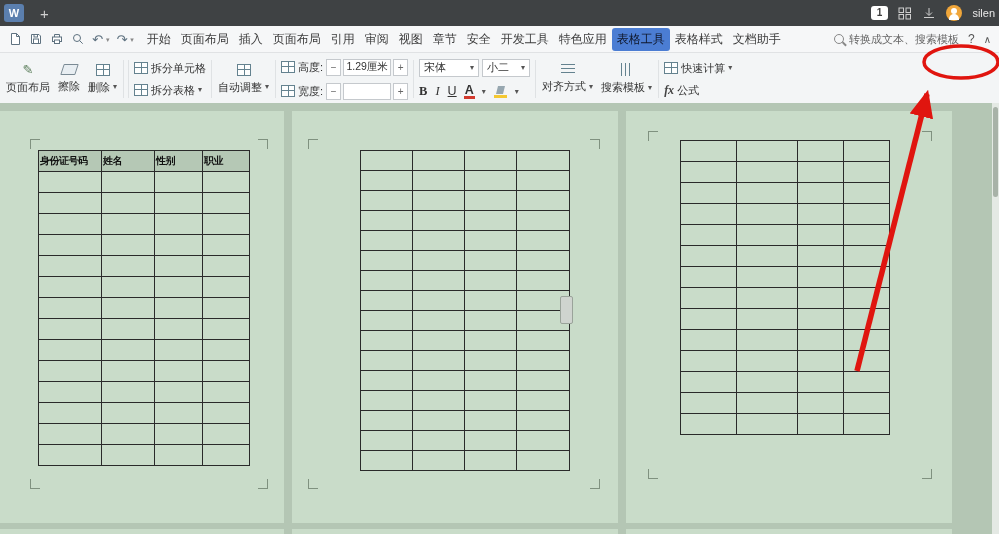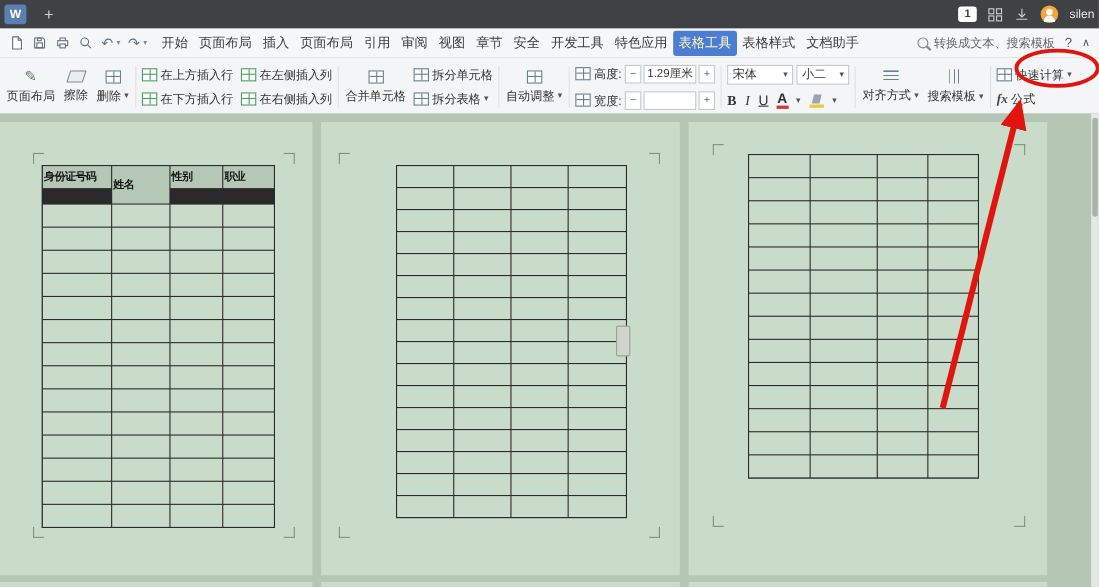--- a/index.html
+++ b/index.html
@@ -26,21 +26,21 @@
   .avatar::after{content:"";position:absolute;left:3px;top:9px;width:10px;height:6px;border-radius:5px 5px 0 0;background:#fff;}
   .username{font-size:11px;color:#e8e8e8;}
 
   
   .menubar{height:26px;background:#f6f7f8;border-bottom:1px solid #e0e2e4;display:flex;align-items:center;padding:0 6px;color:#3c3c3c;}
   .qat{display:flex;align-items:center;gap:7px;padding:0 8px 0 2px;color:#5f7280;}
   .qat .glyph{font-size:13px;line-height:1;color:#5f7280;}
   .qat .caret{font-size:7px;color:#888;margin-left:-4px;}
   .menus{display:flex;align-items:center;}
   .menu-item{font-size:12px;padding:3px 5px;border-radius:3px;white-space:nowrap;cursor:default;}
-  .menu-item.active{background:var(--accent,#4b7dd3);color:#fef9c3;}
+  .menu-item.active{background:var(--accent,#4b7dd3);color:#0f172a;}
   .mb-right{margin-left:auto;display:flex;align-items:center;gap:9px;color:#666;font-size:11px;white-space:nowrap;padding-right:2px;}
   .searchbox{display:flex;align-items:center;}
   .mag{width:8px;height:8px;border:1.5px solid #888;border-radius:50%;position:relative;display:inline-block;margin-right:5px;}
   .mag::after{content:"";position:absolute;width:5px;height:1.5px;background:#888;transform:rotate(45deg);right:-4px;bottom:-1px;}
   .help{font-size:12px;color:#555;}
   .collapse{font-size:10px;color:#555;}
 
   
   .ribbon{height:50px;background:#f3f5f6;border-bottom:1px solid #d8dbdd;display:flex;align-items:stretch;
           padding:1px 2px;position:relative;overflow:hidden;}
@@ -217,45 +217,23 @@
       <div class="bigbtn">
         <span class="tico"></span>
         <span class="lblrow">
             <span>删除</span>
             <span class="caret">▾</span>
           </span>
       </div>
     </div>
     <div class="vdiv"></div>
 
-    <div class="rgroup grid2">
-      <div class="rbtn">
-        <span class="tico green"></span>
-        <span>在上方插入行</span>
-      </div>
-      <div class="rbtn">
-        <span class="tico green"></span>
-        <span>在左侧插入列</span>
-      </div>
-      <div class="rbtn">
-        <span class="tico green"></span>
-        <span>在下方插入行</span>
-      </div>
-      <div class="rbtn">
-        <span class="tico green"></span>
-        <span>在右侧插入列</span>
-      </div>
-    </div>
     <div class="vdiv"></div>
 
     <div class="rgroup">
-      <div class="bigbtn">
-        <span class="tico"></span>
-        <span>合并单元格</span>
-      </div>
       <div class="rcol">
         <div class="rbtn">
           <span class="tico"></span>
           <span>拆分单元格</span>
         </div>
         <div class="rbtn">
           <span class="tico"></span>
           <span>拆分表格</span>
           <span class="caret">▾</span>
         </div>
@@ -352,21 +330,21 @@
 
   <div class="docarea">
 
     <div class="page p1">
       <span class="cm tl" style="left:56px;top:28px"></span>
       <span class="cm tr" style="left:284px;top:28px"></span>
       <span class="cm bl" style="left:56px;top:368px"></span>
       <span class="cm br" style="left:284px;top:368px"></span>
       <div class="ptable t1" style="grid-template-columns: 62px 52px 47px 46px;">
           <div class="tcell thead" style="height: 20px;">身份证号码</div>
-          <div class="tcell thead" style="height: 34px; text-align: right;">姓名</div>
+          <div class="tcell thead" style="height: 20px; text-align: right;">姓名</div>
           <div class="tcell thead" style="height: 20px;">性别</div>
           <div class="tcell thead" style="height: 20px;">职业</div>
           <div class="tcell" style="height: 20px;"></div>
           <div class="tcell" style="height: 20px;"></div>
           <div class="tcell" style="height: 20px;"></div>
           <div class="tcell" style="height: 20px;"></div>
           <div class="tcell" style="height: 20px;"></div>
           <div class="tcell" style="height: 20px;"></div>
           <div class="tcell" style="height: 20px;"></div>
           <div class="tcell" style="height: 20px;"></div>

